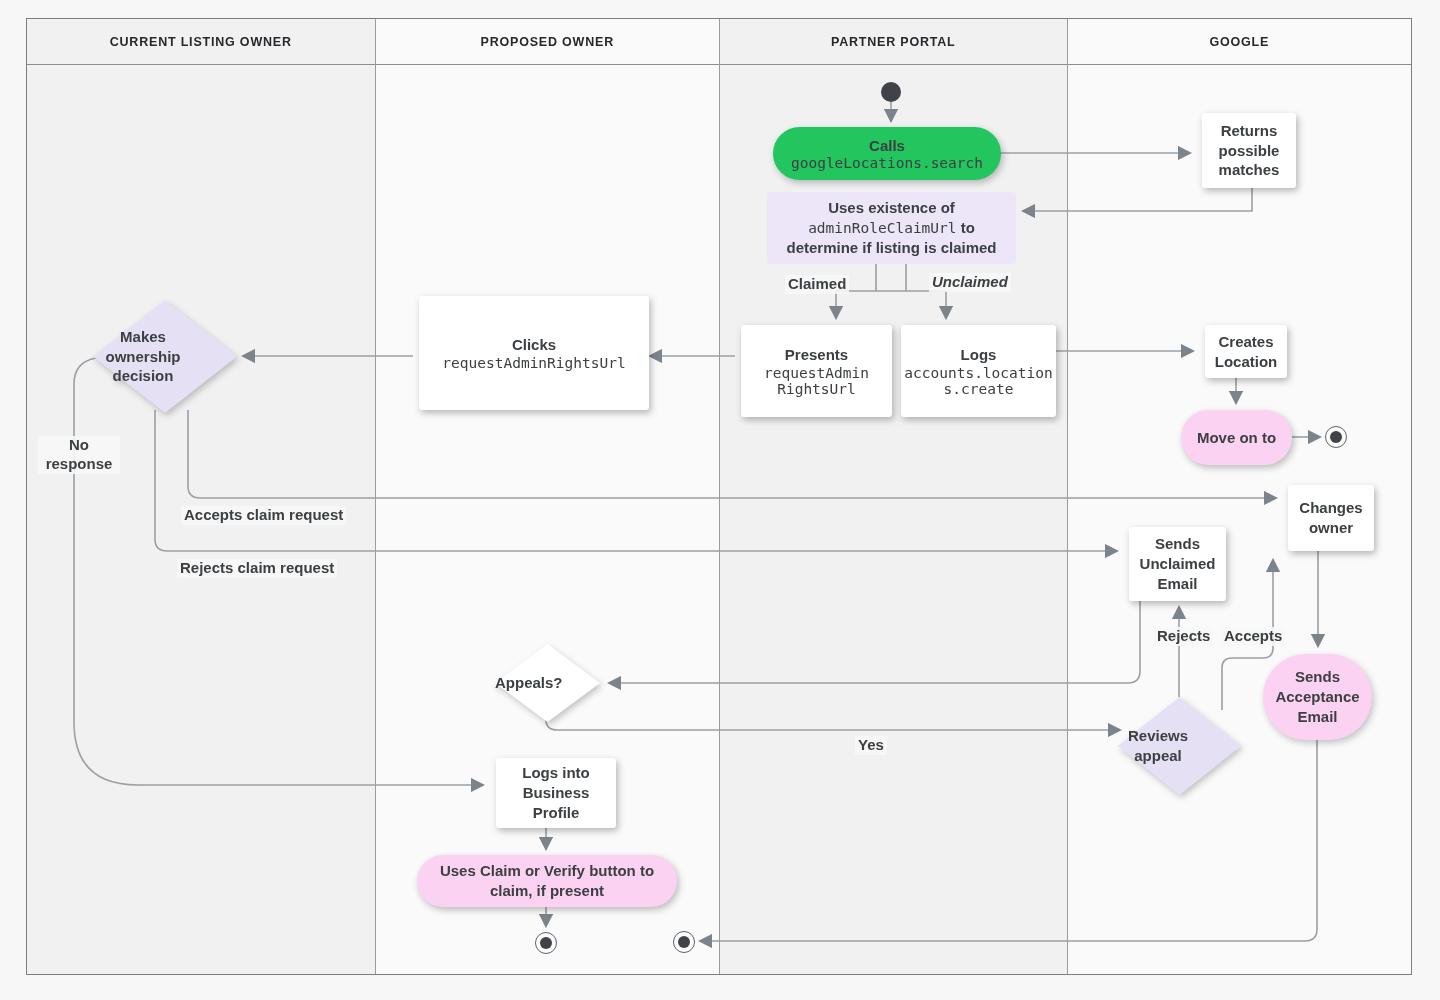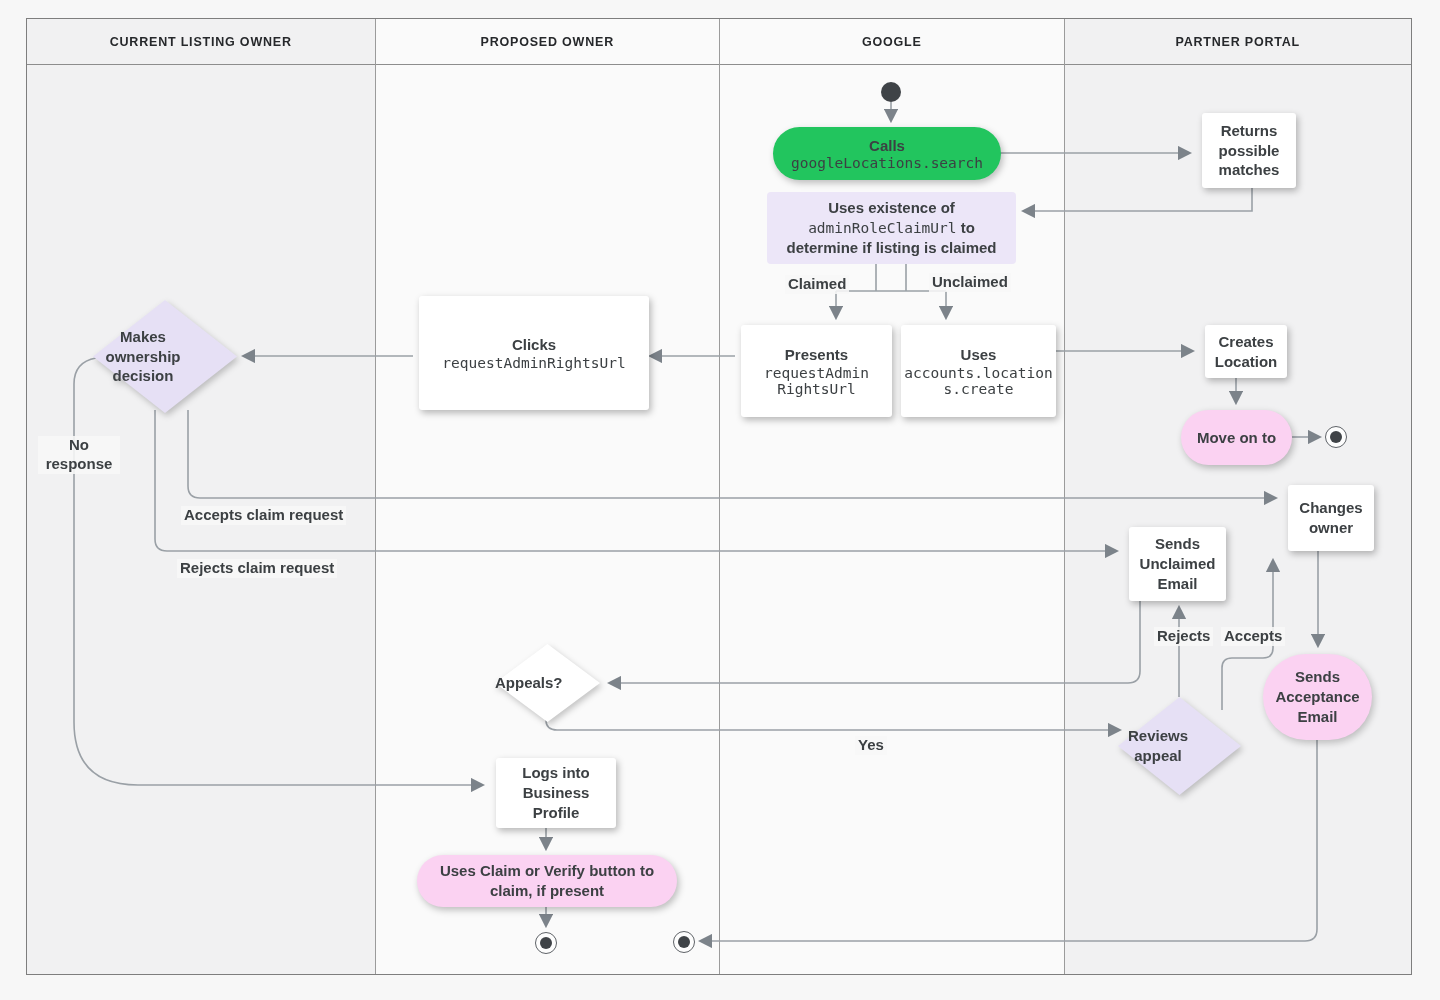--- a/index.html
+++ b/index.html
@@ -76,25 +76,25 @@
 </head>
 <body>
 
 <div class="frame">
   <div class="lane gray" style="width:348px">
     <div class="lane-header">CURRENT LISTING OWNER</div>
   </div>
   <div class="lane light" style="width:345px">
     <div class="lane-header">PROPOSED OWNER</div>
   </div>
+  <div class="lane gray" style="width:348px">
+    <div class="lane-header">PARTNER PORTAL</div>
+  </div>
   <div class="lane light" style="width:345px">
     <div class="lane-header">GOOGLE</div>
-  </div>
-  <div class="lane gray" style="width:348px">
-    <div class="lane-header">PARTNER PORTAL</div>
   </div>
 </div>
 
 <svg class="wires" width="1440" height="1000" viewBox="0 0 1440 1000">
   <defs>
     <marker id="arr" viewBox="0 0 10 10" refX="8.5" refY="5" markerWidth="9" markerHeight="9" orient="auto-start-reverse">
       <path d="M0,0 L10,5 L0,10 z" fill="#7c838a"></path>
     </marker>
   </defs>
   <g stroke="#9aa0a6" stroke-width="1.6" fill="none">
@@ -143,21 +143,21 @@
     <span>to determine if listing is claimed</span>
   </div>
 </div>
 
 <div class="node box" style="left:735px;top:325px;width:151px;height:92px;">
   <div class="txt">Presents</div>
   <div class="mono break2" style="width:112px;text-align:center;">requestAdminRightsUrl</div>
 </div>
 
 <div class="node box" style="left:895px;top:325px;width:155px;height:92px;">
-  <div class="txt">Uses</div>
+  <div class="txt">Logs</div>
   <div class="mono break2" style="width:164px;text-align:center;">accounts.locations.create</div>
 </div>
 
 <div class="node box" style="left:413px;top:296px;width:230px;height:114px;">
   <div class="txt">Clicks</div>
   <div class="mono">requestAdminRightsUrl</div>
 </div>
 
 <div class="node diamond" style="left:93px;top:300px;width:144px;height:113px;">
   <div class="shape lav"></div>
@@ -207,19 +207,19 @@
 </div>
 
 <div class="node end-dot" style="left:535px;top:932px;">
     <div class="inner"></div>
   </div>
 <div class="node end-dot" style="left:673px;top:931px;">
     <div class="inner"></div>
   </div>
 
 <div class="elabel" style="left:785px;top:275px;">Claimed</div>
-<div class="elabel" style="left:929px;top:273px;">Unclaimed</div>
+<div class="elabel" style="left:929px;top:273px;font-style:italic;">Unclaimed</div>
 <div class="elabel" style="left:38px;top:436px;width:76px;white-space:normal;">No response</div>
 <div class="elabel" style="left:181px;top:506px;">Accepts claim request</div>
 <div class="elabel" style="left:177px;top:559px;">Rejects claim request</div>
 <div class="elabel" style="left:1154px;top:627px;">Rejects</div>
 <div class="elabel" style="left:1221px;top:627px;">Accepts</div>
 <div class="elabel" style="left:855px;top:736px;">Yes</div>
 
 </body></html>

